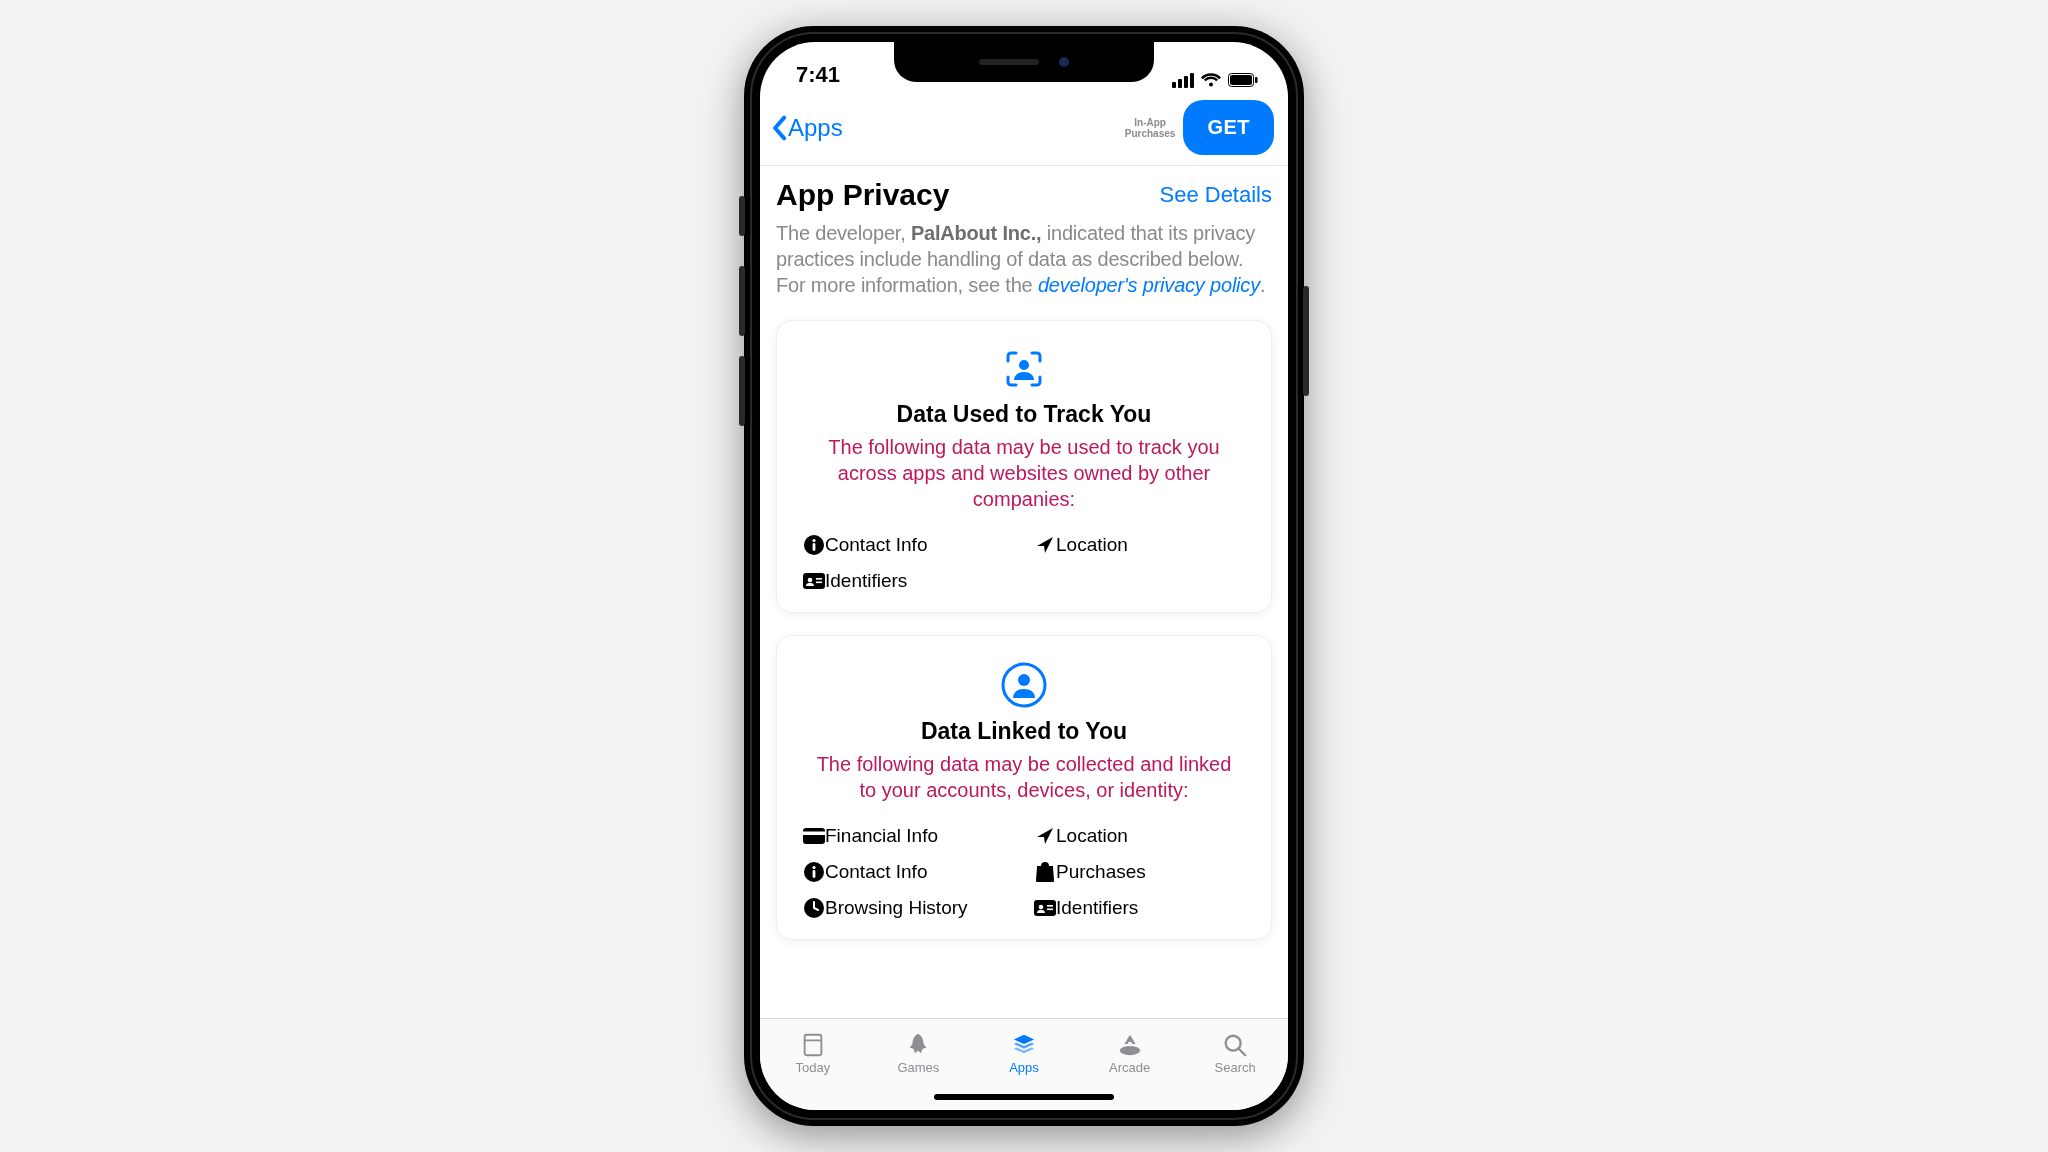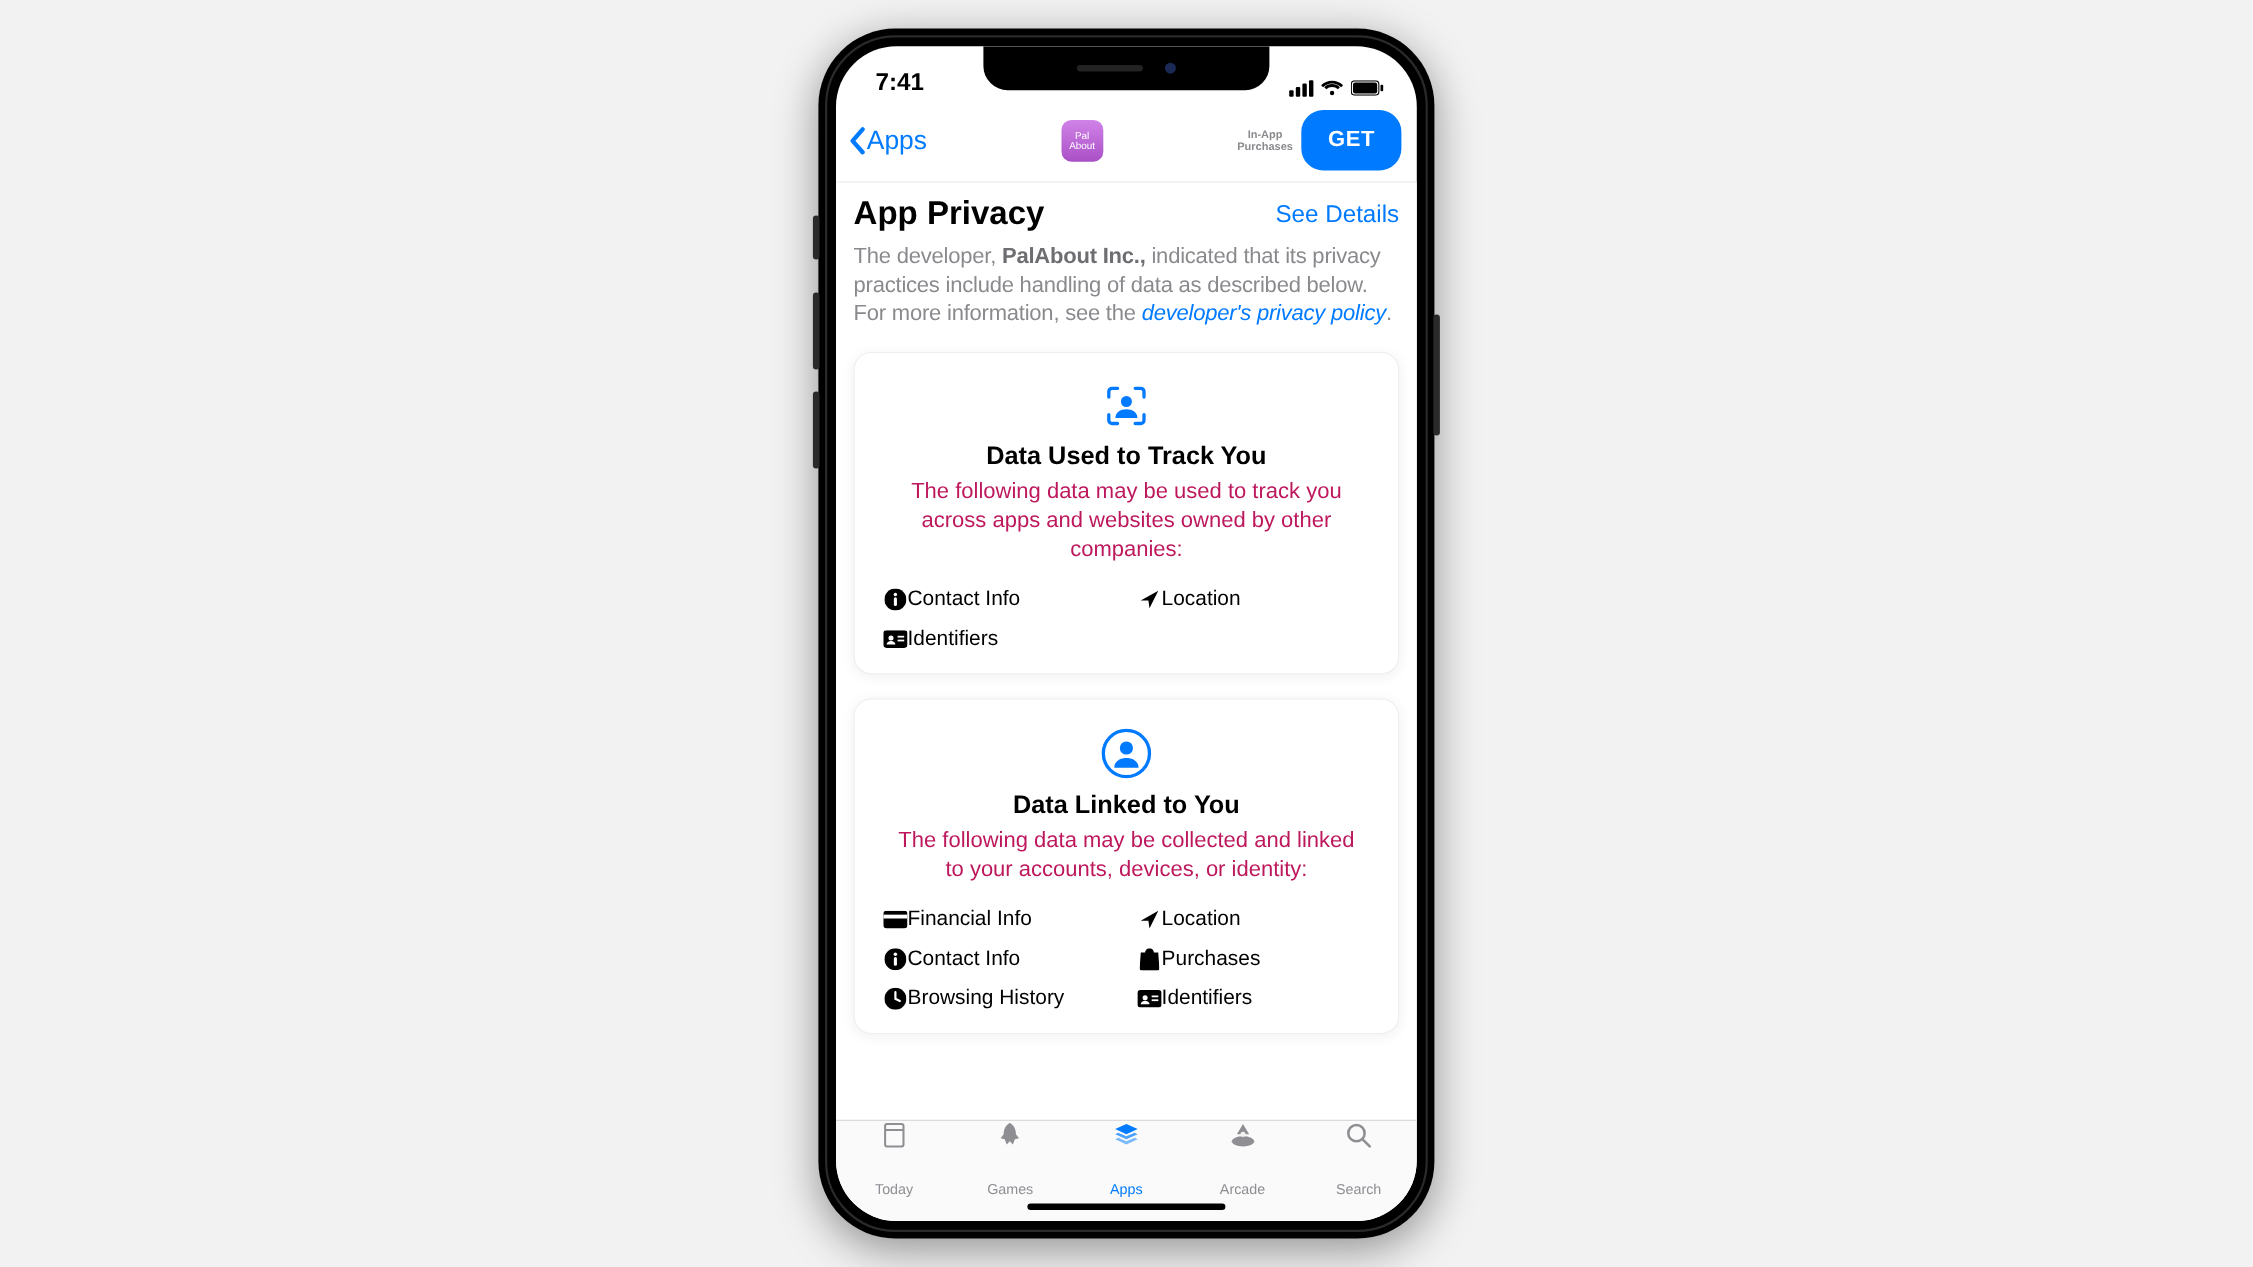--- a/index.html
+++ b/index.html
@@ -129,21 +129,21 @@
   .data-item .di-icon { width:22px; height:22px; flex:0 0 22px; display:flex; align-items:center; justify-content:center;}
 
   .tabbar {
     height: 92px;
     border-top:1px solid #d8d8d8;
     background: rgba(250,250,250,0.95);
     display:flex;
     padding-bottom:22px;
   }
   .tab {
-    flex:1; display:flex; flex-direction:column; align-items:center; justify-content:space-between;
+    flex:1; display:flex; flex-direction:column; align-items:center; justify-content:center;
     color:#8e8e93; font-size:13px; gap:2px; cursor:pointer;
   }
   .tab.active { color:#007aff; }
   .tab svg { width:30px; height:26px; }
   .home-ind {
     position:absolute; bottom:10px; left:50%; transform:translateX(-50%);
     width:180px; height:6px; background:#000; border-radius:4px;
   }
 </style>
 </head>
@@ -180,26 +180,20 @@
       </div>
     </div>
 
     <div class="nav">
       <div class="back">
         <svg viewBox="0 0 12 20">
             <path fill="none" stroke="#007aff" stroke-width="3" stroke-linecap="round" stroke-linejoin="round" d="M10 2 L3 10 L10 18"></path>
           </svg>
         <span>Apps</span>
       </div>
-      <div class="nav-center">
-        <div class="app-icon-small">
-            <span style="white-space:pre">Pal
-About</span>
-          </div>
-      </div>
       <div class="nav-right">
         <div class="iap">
           <div>In-App</div>
             <div>Purchases</div>
         </div>
         <button class="get-btn">GET</button>
       </div>
     </div>
 
     <div class="content">

